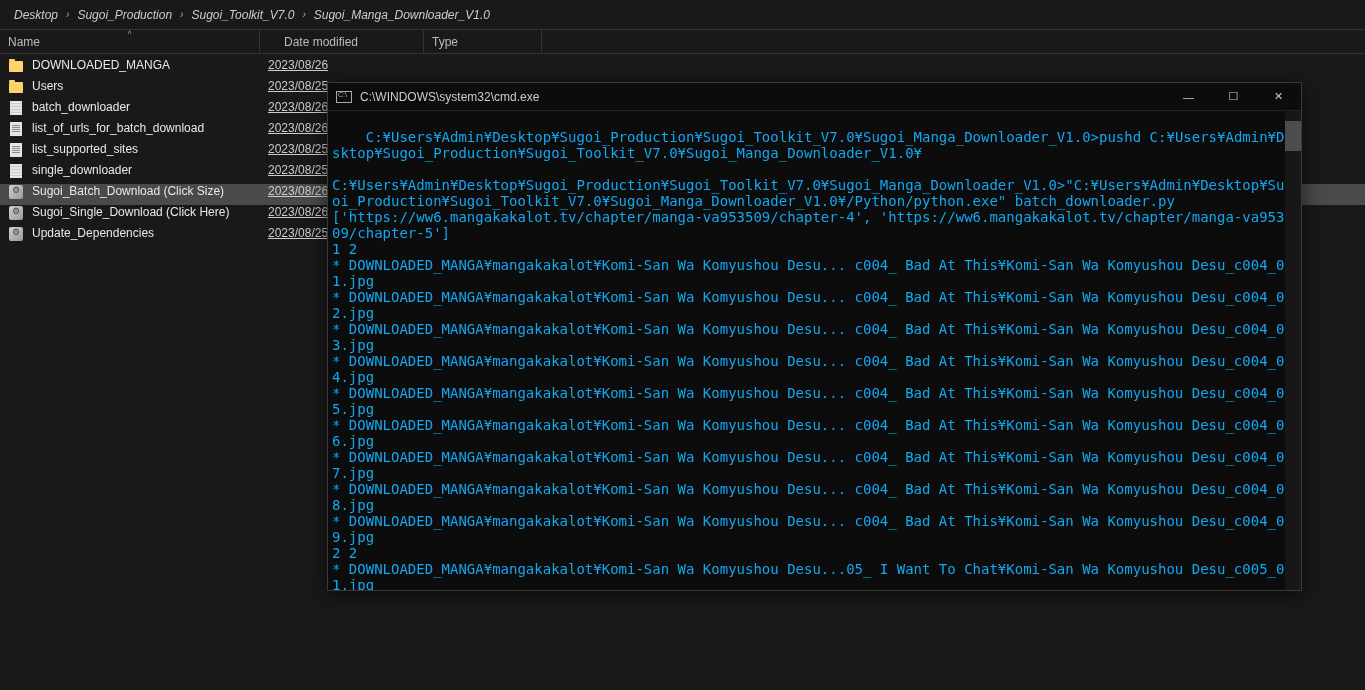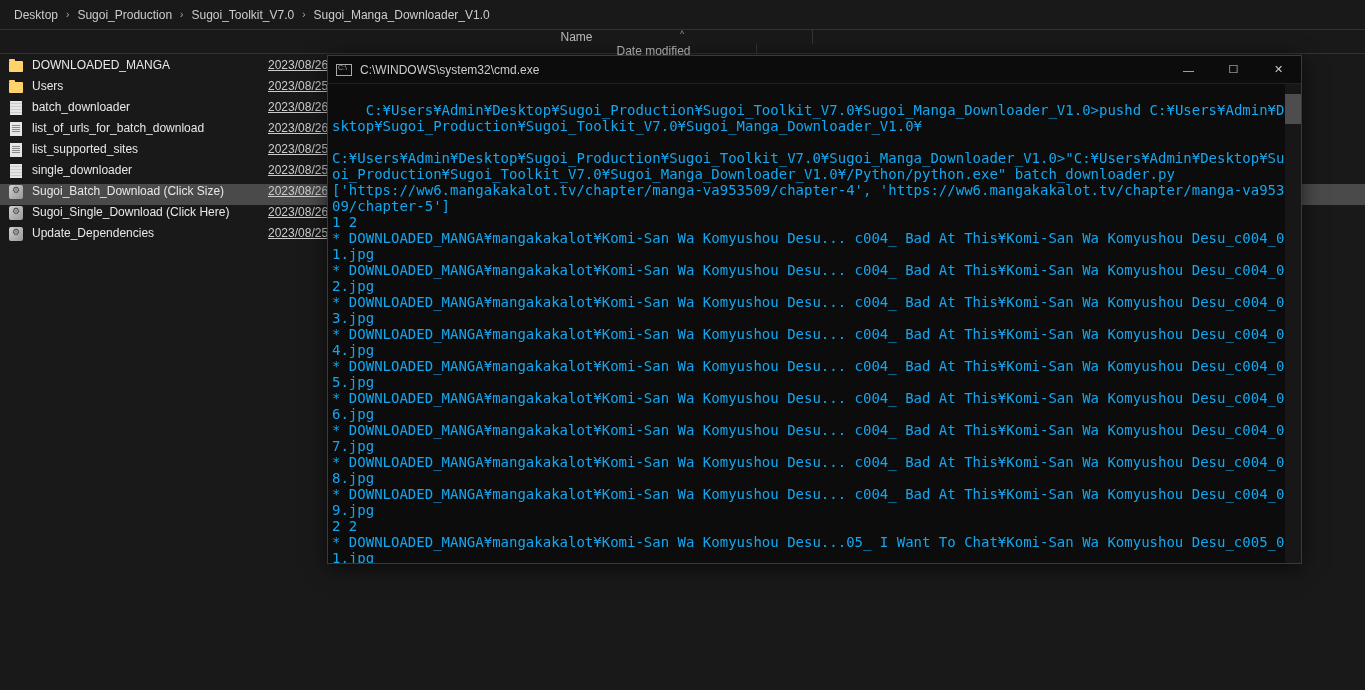--- a/index.html
+++ b/index.html
@@ -14,52 +14,52 @@
     position: relative;
   }
 
   
   .breadcrumb-bar {
     height: 30px;
     display: flex;
     align-items: center;
     padding: 0 10px;
     border-bottom: 1px solid #333;
+    font-style: italic;
   }
   .breadcrumb-item {
     color: #ccc;
     cursor: pointer;
     padding: 0 4px;
   }
   .breadcrumb-sep {
     color: #aaa;
     padding: 0 4px;
     font-size: 10px;
   }
 
   
   .col-headers {
     height: 24px;
     display: flex;
     align-items: center;
     border-bottom: 1px solid #333;
-    flex-direction: column;
   }
   .col-header {
     color: #bbb;
     padding: 0 8px;
     border-right: 1px solid #333;
     height: 100%;
     display: flex;
     align-items: center;
     cursor: pointer;
     position: relative;
   }
   .col-name { width: 260px; }
-  .col-date { width: 148px; }
+  .col-date { width: 148px; margin-left: 16px; }
   .col-type { width: 118px; }
   .col-size { width: 80px; flex: 1; border-right: none; }
 
   .sort-arrow {
     position: absolute;
     top: -2px;
     left: 50%;
     transform: translateX(-50%);
     font-size: 8px;
     color: #999;
@@ -112,21 +112,21 @@
     background: repeating-linear-gradient(0deg,#e6e6e6 0 2px,#ccc 2px 3px);
   }
 
   .file-name-cell { width: 228px; color: #e8e8e8; overflow: hidden; text-overflow: ellipsis; white-space: nowrap; }
   .file-date-cell { width: 148px; color: #ccc; padding-left: 8px; text-decoration: underline; }
 
   
   .terminal {
     position: absolute;
     left: 327px;
-    top: 55px;
+    top: 82px;
     width: 975px;
     height: 509px;
     background: #0c0c0c;
     border: 1px solid #3a3a3a;
     display: flex;
     flex-direction: column;
     box-shadow: 0 4px 20px rgba(0,0,0,.6);
   }
   .term-titlebar {
     height: 28px;

